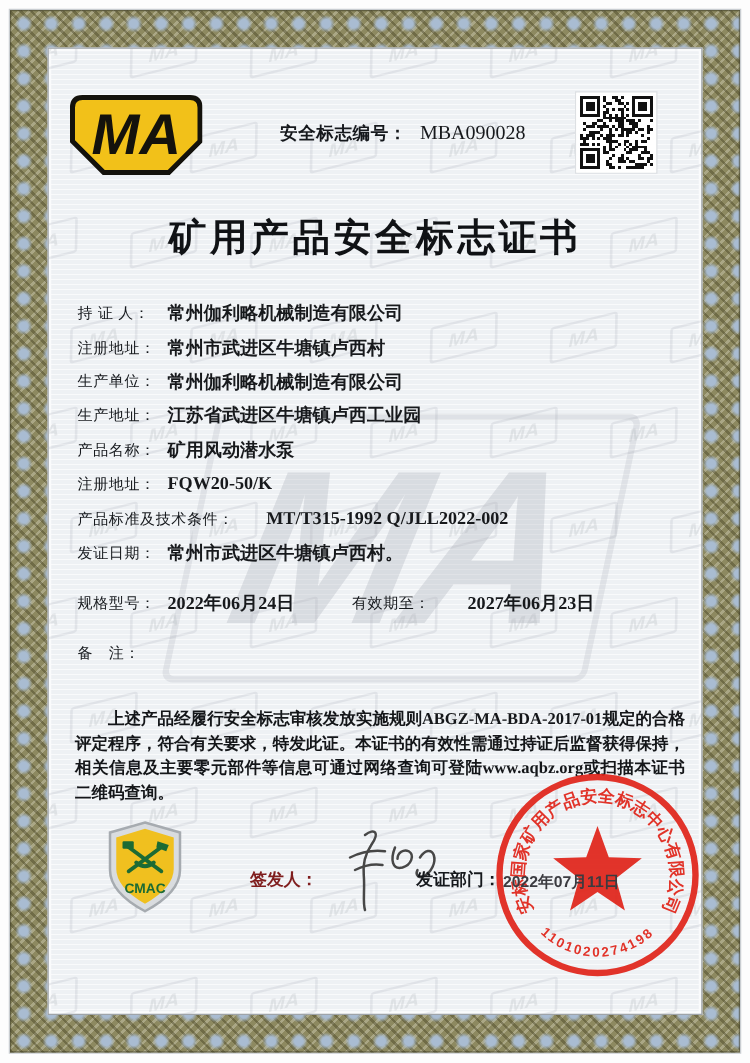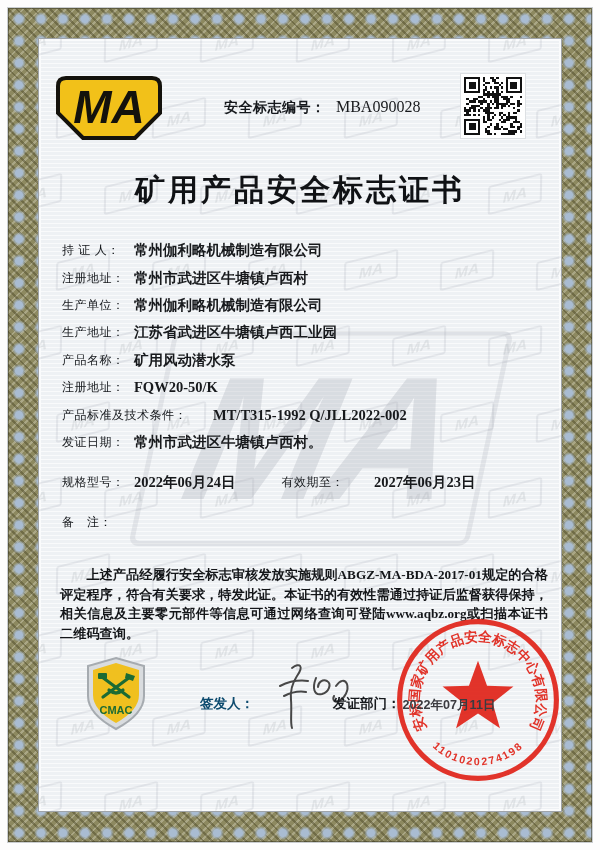--- a/index.html
+++ b/index.html
@@ -42,21 +42,21 @@
        margin-left:2px;white-space:nowrap;}
   .frow.std .val{margin-left:26px;}
   .frow.dates{margin-top:13px;}
   .lab.expiry{margin-left:46px;min-width:0;}
   .frow.dates .val.v2{margin-left:30px;}
   .frow.remark{margin-top:12px;}
   .para{position:absolute;left:60px;top:565px;right:52px;
       font-family:"Liberation Serif",serif;font-weight:700;font-size:13.2px;line-height:19.6px;
       color:#141619;text-align:justify;text-indent:2em;}
   .cmac{position:absolute;left:82px;top:656px;width:68px;height:76px;}
-  .signer-label{position:absolute;left:200px;top:695px;font-weight:700;font-size:13.5px;color:#0c4a6e;text-align:center;}
+  .signer-label{position:absolute;left:200px;top:695px;font-weight:700;font-size:13.5px;color:#7f1d1d;text-align:center;}
   .signature{position:absolute;left:266px;top:656px;width:92px;height:78px;}
   .dept-label{position:absolute;left:333px;top:695px;font-weight:700;font-size:13.5px;color:#15181c;}
   .stamp{position:absolute;left:394px;top:616px;width:168px;height:168px;z-index:3;}
 </style>
 </head>
 <body>
 
 <div class="page">
   <div class="frame">
     <div class="inner">

